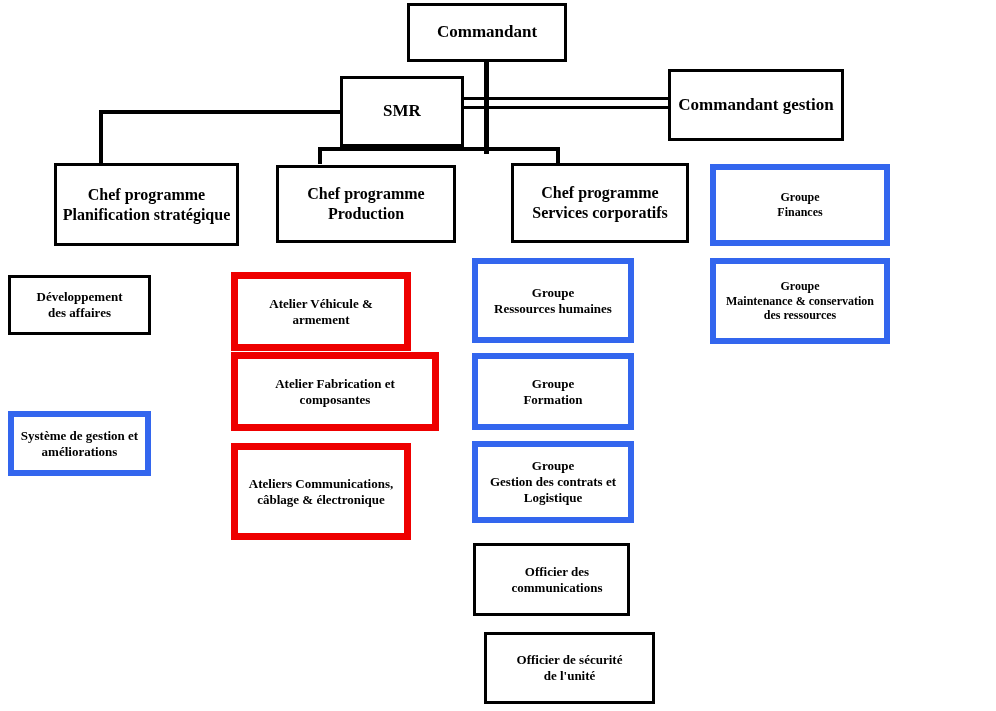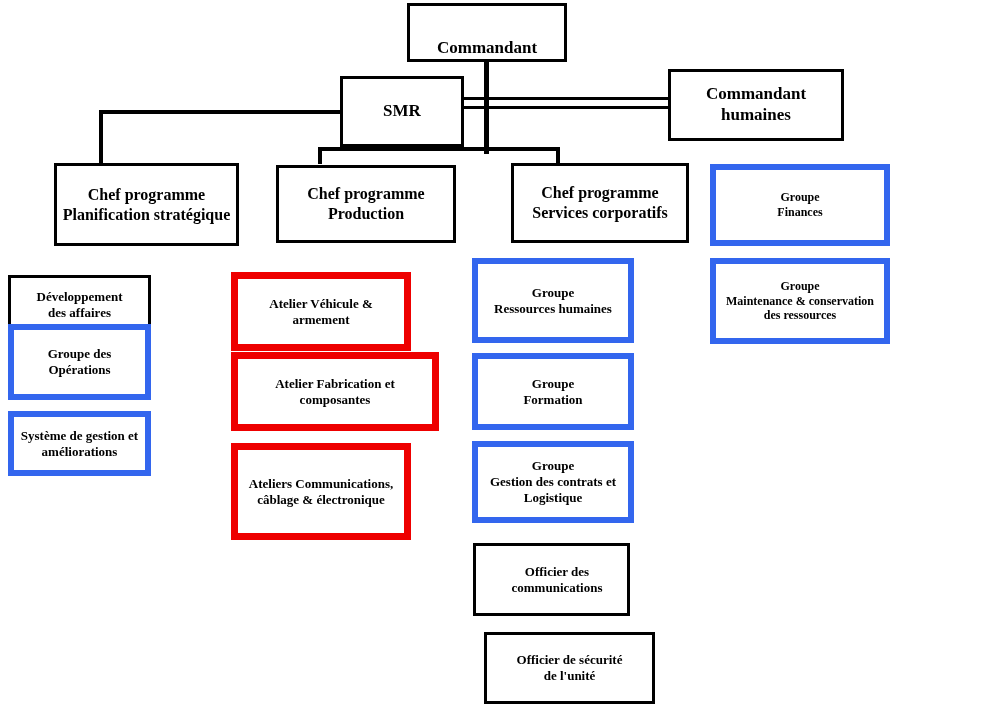--- a/index.html
+++ b/index.html
@@ -63,30 +63,30 @@
   <div class="conn" style="left:487px; top:97px; width:183px; height:3px;"></div>
   <div class="conn" style="left:487px; top:106px; width:183px; height:3px;"></div>
 
   <div class="conn" style="left:99px; top:110px; width:243px; height:4px;"></div>
   <div class="conn" style="left:99px; top:110px; width:4px; height:53px;"></div>
 
   <div class="conn" style="left:318px; top:147px; width:242px; height:4px;"></div>
   <div class="conn" style="left:318px; top:147px; width:4px; height:17px;"></div>
   <div class="conn" style="left:556px; top:147px; width:4px; height:17px;"></div>
 
-  <div class="node b-black t-top" style="left:407px; top:3px; width:160px; height:59px;align-items:flex-end;">
+  <div class="node b-black t-top" style="left:407px; top:3px; width:160px; height:59px;">
     <span class="label">Commandant</span>
   </div>
 
   <div class="node b-black t-top" style="left:340px; top:76px; width:124px; height:71px;">
     <span class="label">SMR</span>
   </div>
 
   <div class="node b-black t-top" style="left:668px; top:69px; width:176px; height:72px;">
-    <span class="label">Commandant humaines</span>
+    <span class="label">Commandant gestion</span>
   </div>
 
   <div class="node b-black t-head" style="left:8px; top:163px; width:185px; height:83px;">
     <span class="label">Chef  programme
 Planification stratégique</span>
   </div>
 
   <div class="node b-black t-head" style="left:230px; top:165px; width:180px; height:78px;">
     <span class="label">Chef programme
 Production</span>
@@ -100,23 +100,20 @@
   <div class="node b-blue t-small" style="left:710px; top:164px; width:180px; height:82px;">
     <span class="label">Groupe
 Finances</span>
   </div>
 
   <div class="node b-black t-sub" style="left:8px; top:255px; width:143px; height:60px;margin-top:20px;">
     <span class="label">Développement
 des affaires</span>
   </div>
 
-  <div class="node b-blue t-sub" style="left:8px; top:324px; width:143px; height:76px;">
-    <span class="label">Groupe des Opérations</span>
-  </div>
 
   <div class="node b-blue t-sub" style="left:8px; top:411px; width:143px; height:65px;">
     <span class="label">Système de gestion et
 améliorations</span>
   </div>
 
   <div class="node b-red t-sub" style="left:231px; top:272px; width:180px; height:79px;">
     <span class="label">Atelier Véhicule &amp; armement</span>
   </div>
 

